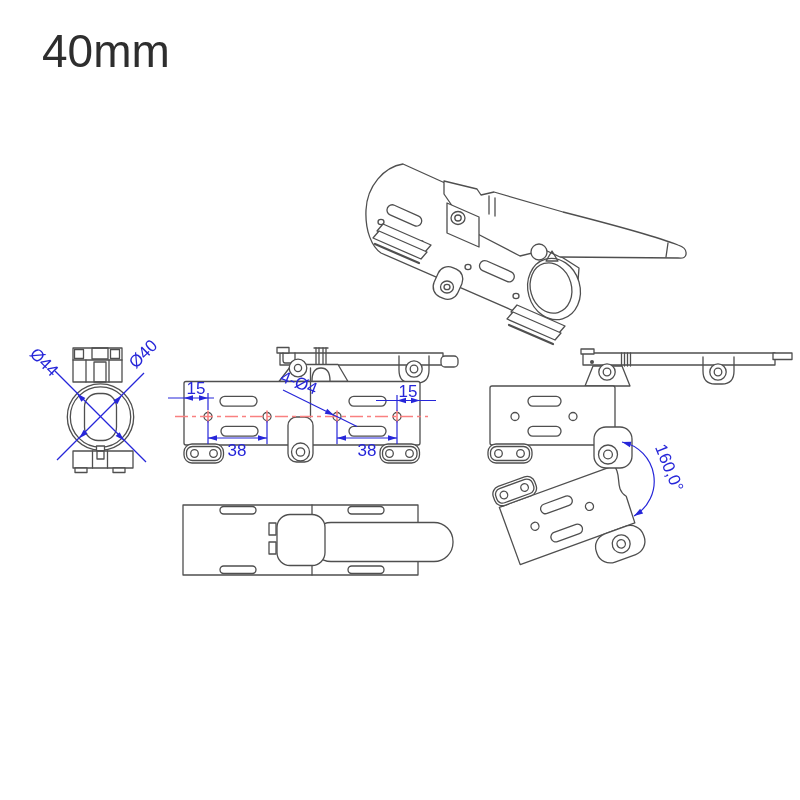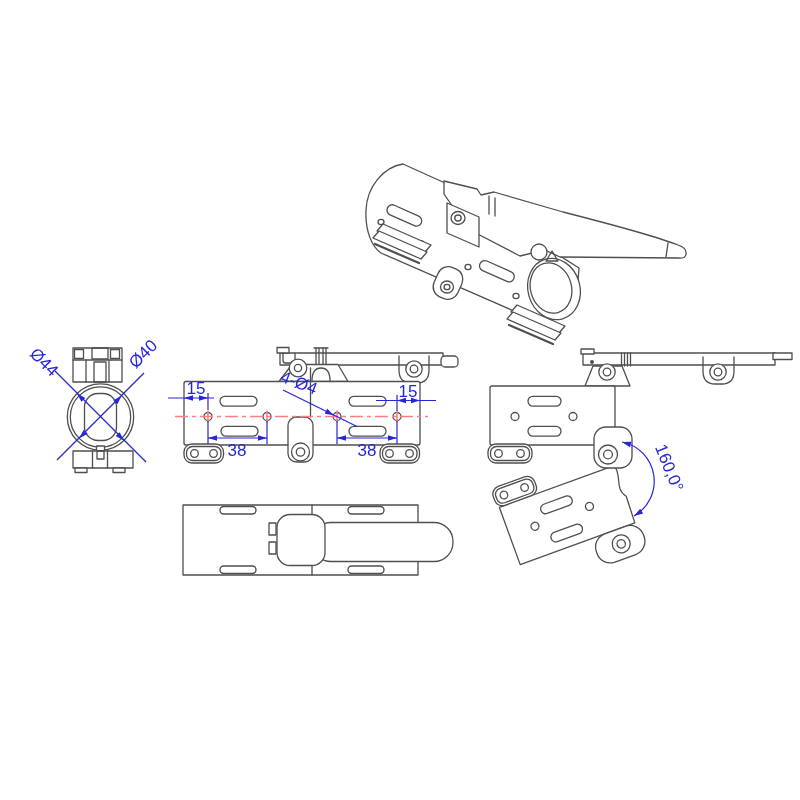--- a/index.html
+++ b/index.html
@@ -17,20 +17,21 @@
   .lnt{stroke:var(--c-line);fill:none;stroke-width:2.2;stroke-linecap:round;}
   .dml{stroke:var(--c-dimension);fill:none;stroke-width:1.2;}
   .dmf{fill:var(--c-dimension);stroke:none;}
   .cl{stroke:var(--c-centerline);stroke-width:1.6;fill:none;}
   text.dim{fill:var(--c-dimension);font-size:17px;font-family:"Liberation Sans",sans-serif;}
 </style>
 </head>
 <body>
 
 <div class="canvas">
+  <div class="title">40mm</div>
 
   <svg width="800" height="800" viewBox="0 0 800 800">
 
     <g>
       <path class="lnf" stroke-width="1.5" d="M403,164 C384,167 367,186 366,210 C365,231 372,247 381,253 L523,315 Q540,322 553,319 L576,307 L579,268 L445,183 Z"></path>
       <ellipse class="lnf" cx="554" cy="289" rx="26" ry="31" transform="rotate(-16 554 289)"></ellipse>
       <ellipse class="lnf" cx="551" cy="288" rx="20.5" ry="25.5" transform="rotate(-16 551 288)"></ellipse>
       <path class="lnf" stroke-width="1.4" d="M444,181 L477,189 L481,195 L494,192 L563,212 C610,224 655,236 678,245 Q687,248 686,254 Q686,259 678,258 L560,257 L545,250 L520,256 L468,229 L444,194 Z"></path>
       <line class="ln" x1="668" y1="243" x2="666" y2="257"></line>
       <circle class="lnf" cx="539" cy="252" r="8"></circle>

